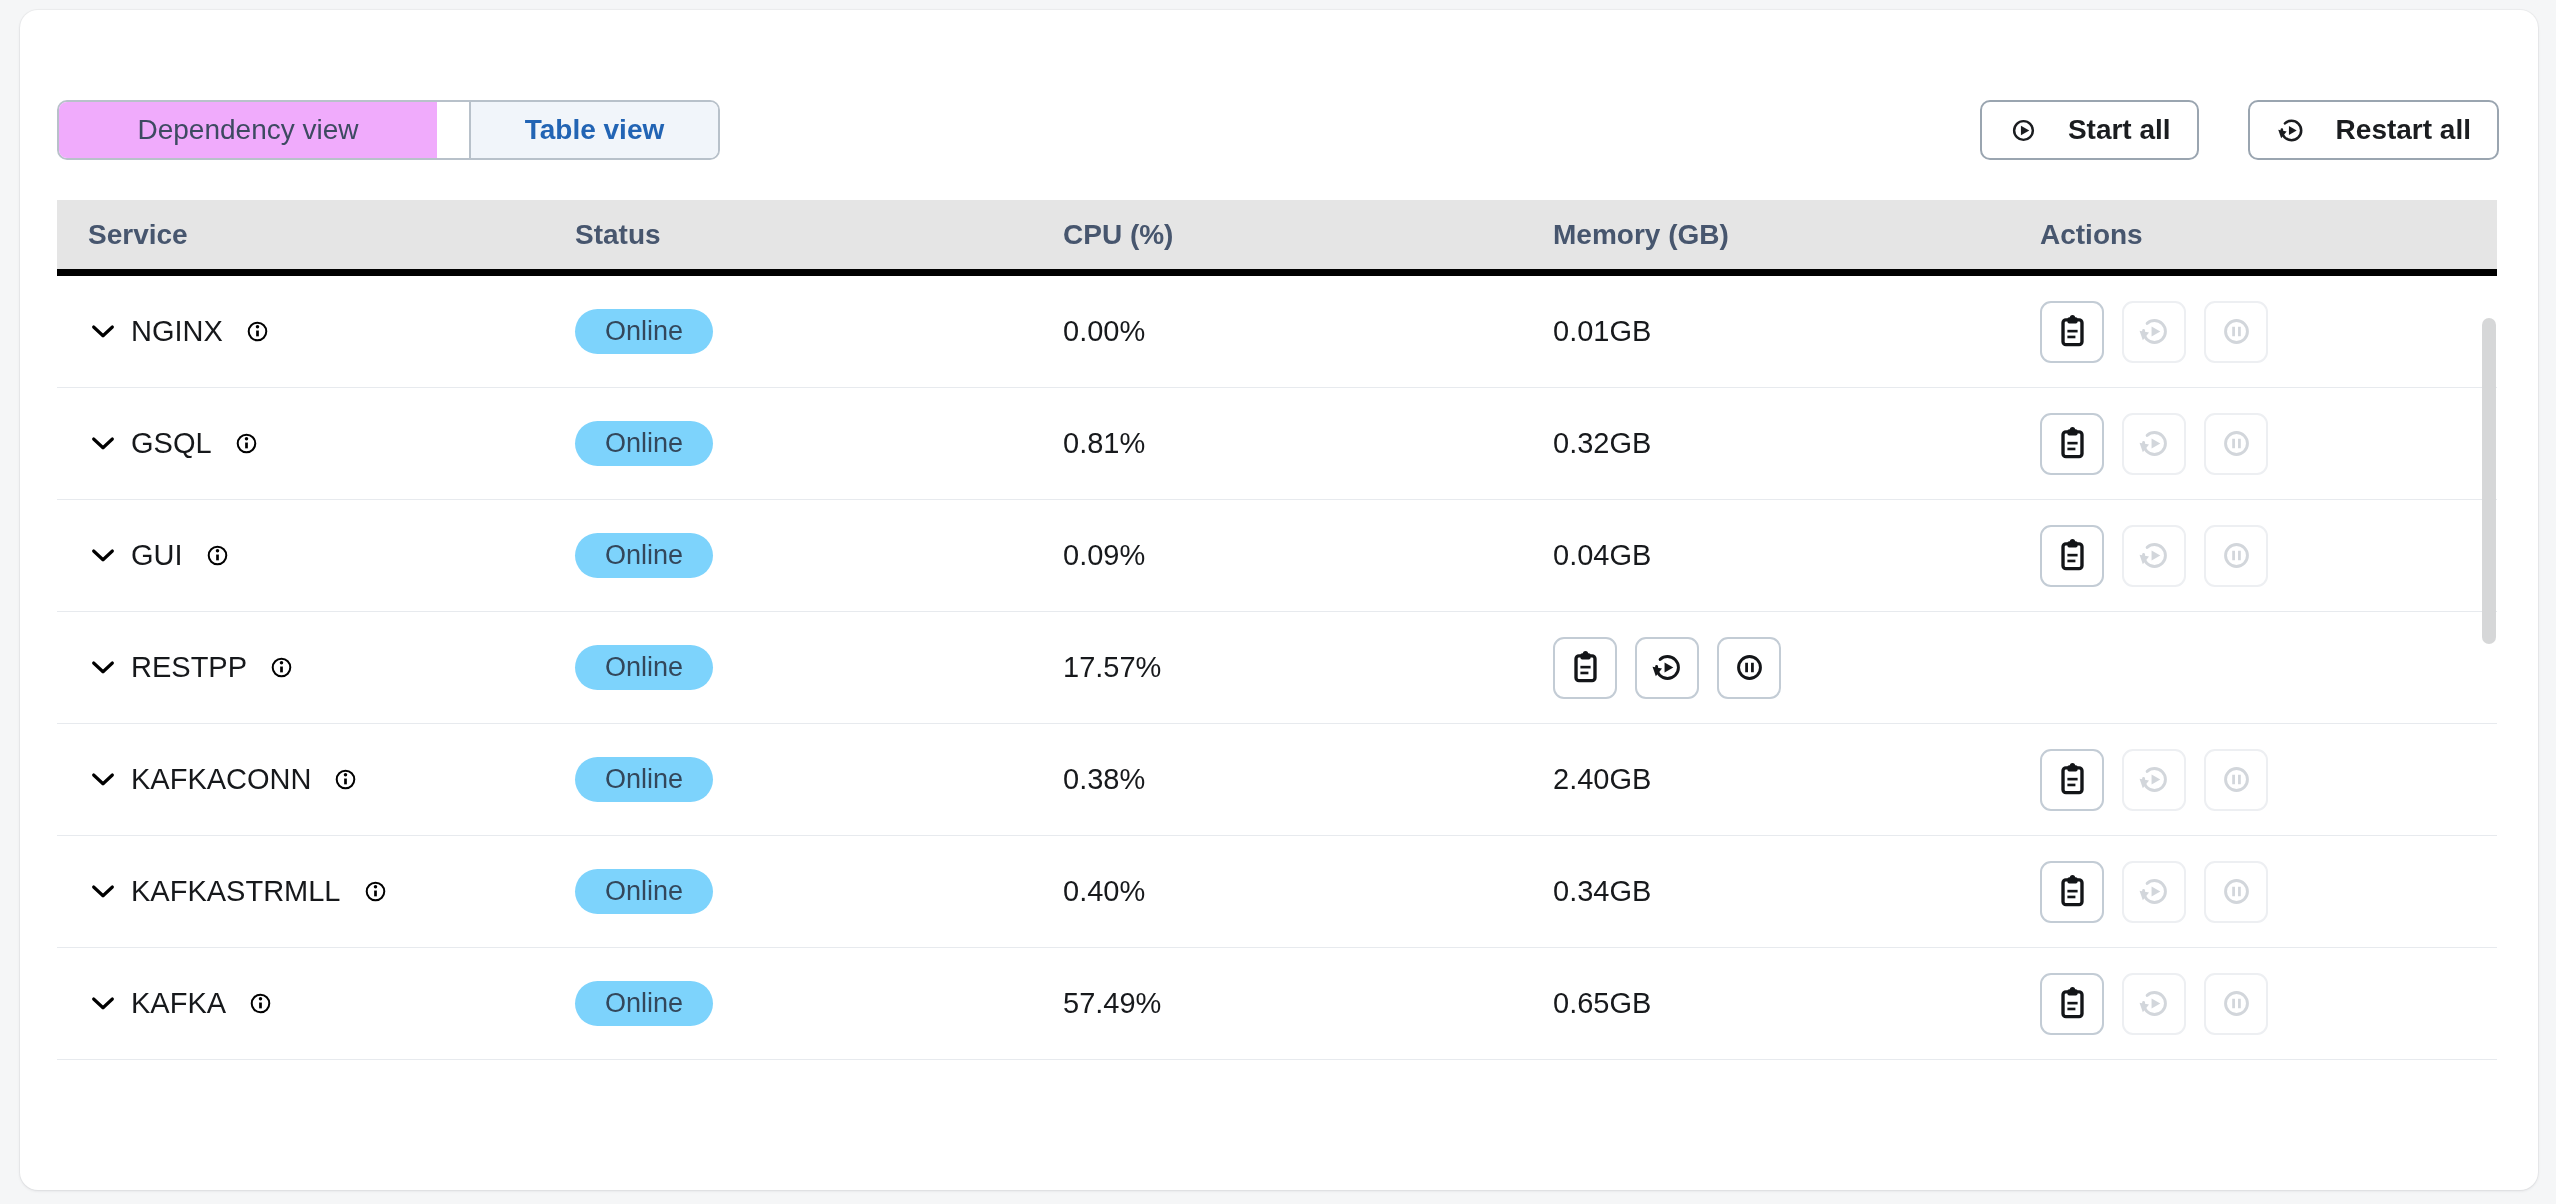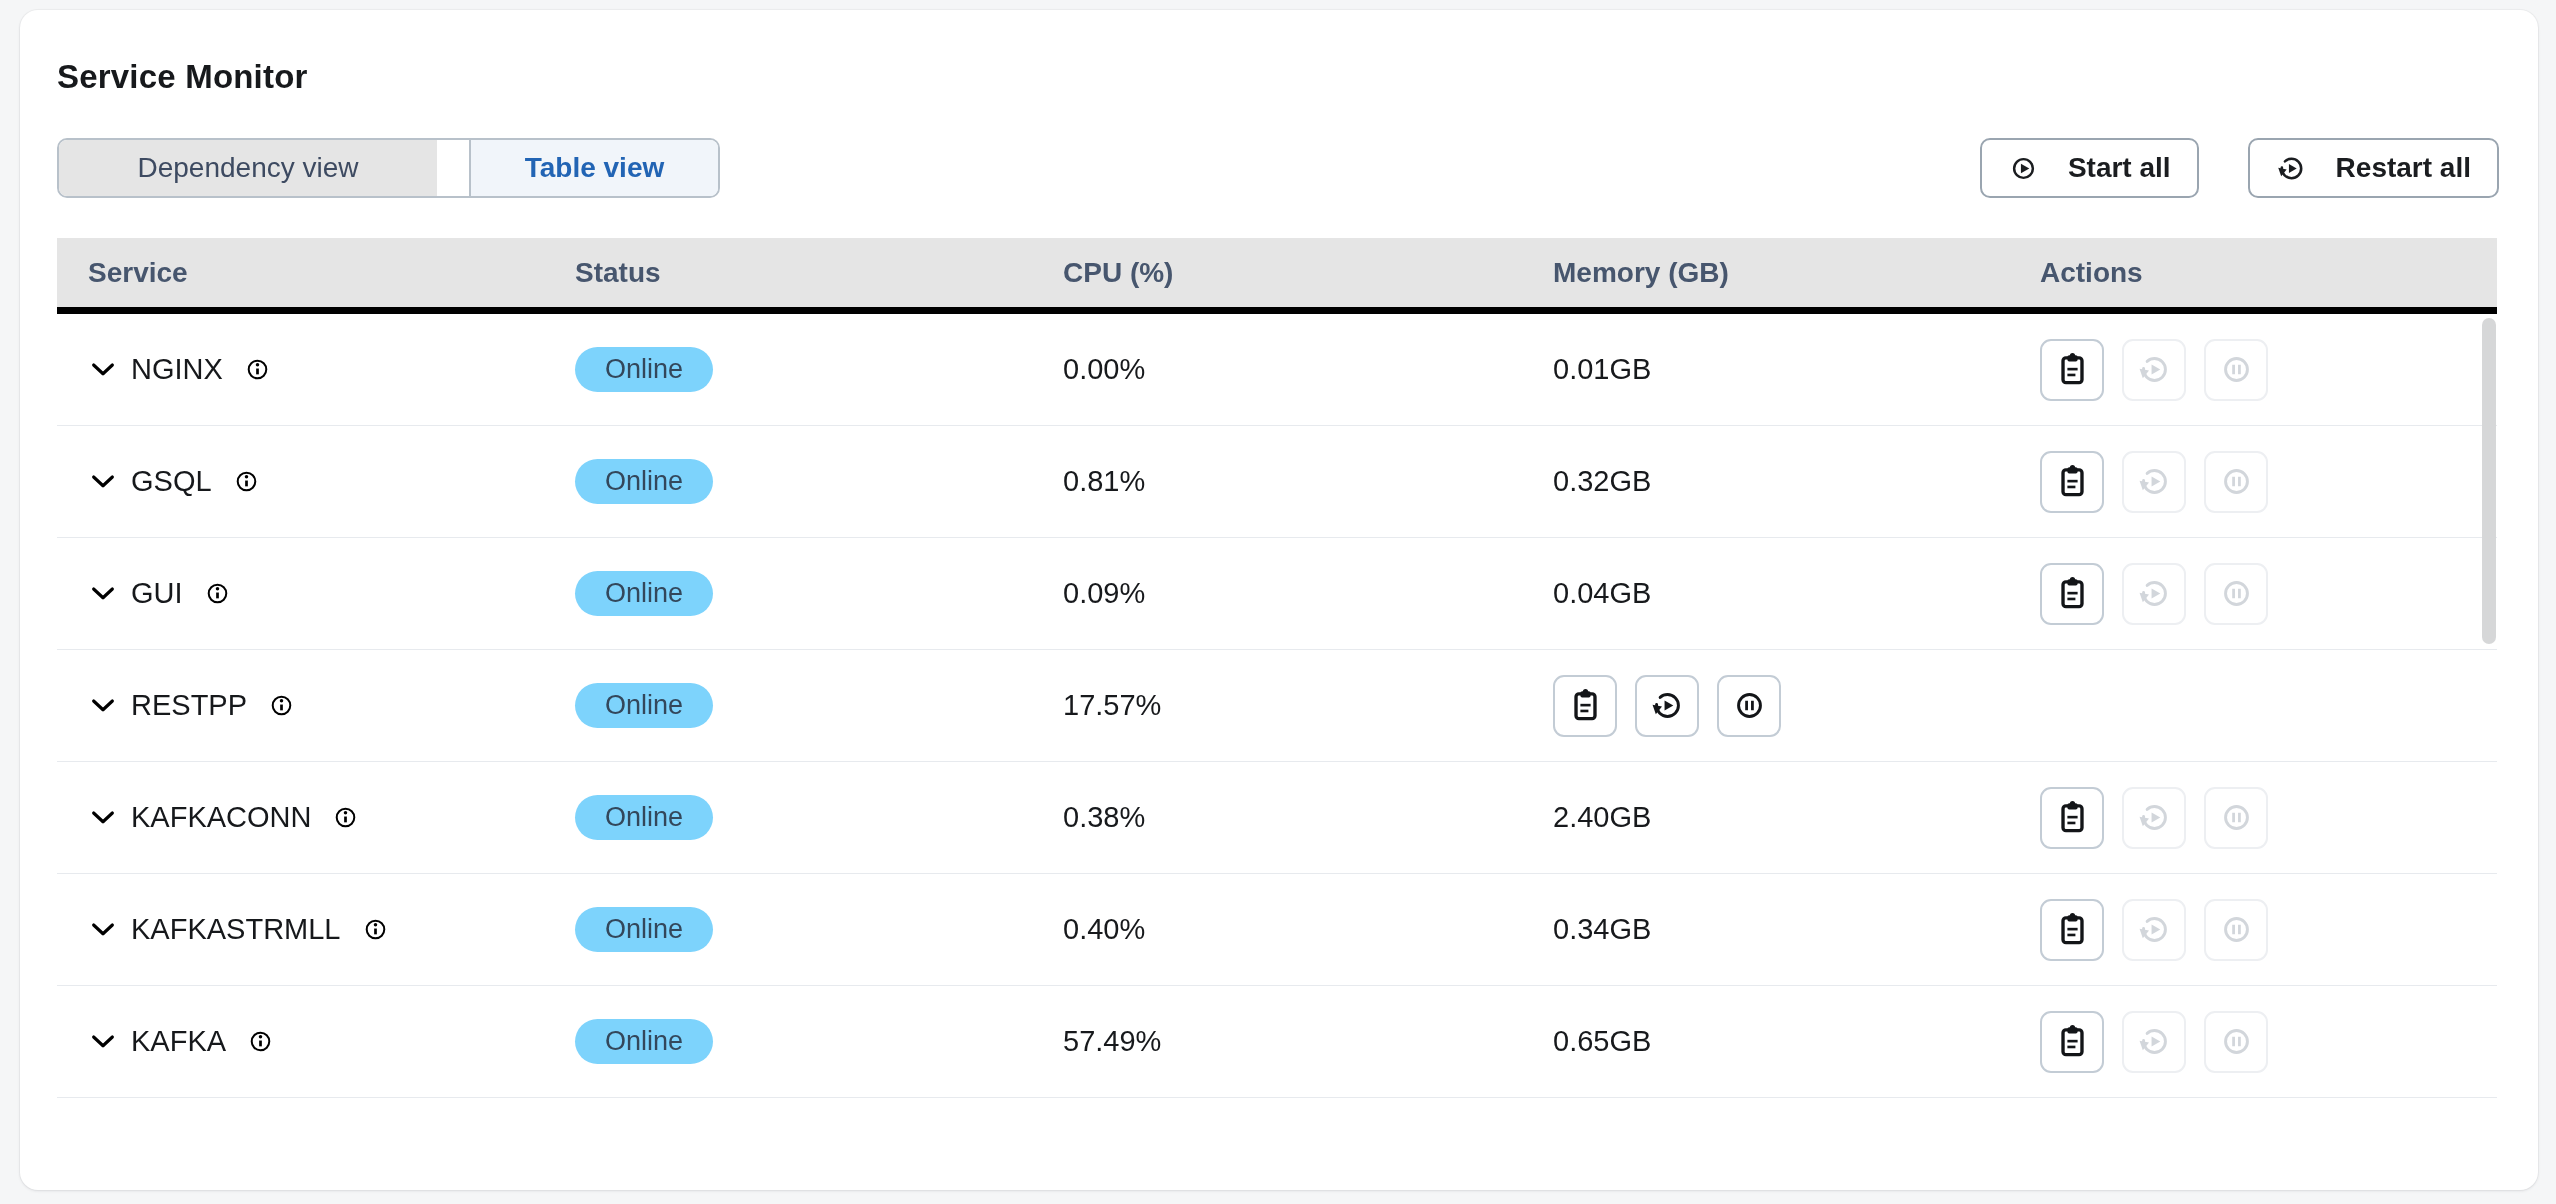--- a/index.html
+++ b/index.html
@@ -9,21 +9,21 @@
   .card { position:absolute; left:20px; top:10px; width:2518px; height:1180px;
     background:#ffffff; border-radius:18px; box-shadow:0 1px 3px rgba(16,24,40,.10), 0 0 0 1px rgba(16,24,40,.03);
     padding:48px 39px 0 37px; }
 
   .page-title { font-size:33px; font-weight:700; color:#17191c; letter-spacing:.2px; }
 
   .controls-row { margin-top:42px; display:flex; justify-content:space-between; align-items:center; height:60px; }
 
   .tab-group { display:flex; height:60px; width:663px; border:2px solid #b8c1ca; border-radius:10px; overflow:hidden; background:#fff; }
   .tab { display:flex; align-items:center; justify-content:center; font-size:28px; cursor:pointer; }
-  .tab.inactive { width:378px; color:#3d4a61; font-weight:500; background:#e5e5e5; }
+  .tab.inactive { width:378px; color:#3d4a61; font-weight:500; background:#f0abfc; }
   .tab.active { flex:1; color:#2264b4; font-weight:700; background:#f1f5fa; border-left:2px solid #b8c1ca;margin-left:32px; }
 
   .toolbar { display:flex; gap:49px; }
   .btn { display:flex; align-items:center; gap:29px; height:60px; padding:0 26px;
     background:#fff; border:2px solid #9aa5b0; border-radius:10px;
     font-size:28px; font-weight:700; color:#1b1d20; cursor:pointer; }
   .btn svg { width:31px; height:31px; }
 
   .table { margin-top:40px; width:2440px; }
   .thead { display:grid; grid-template-columns:487px 488px 490px 487px 488px; height:76px;
@@ -86,21 +86,20 @@
     <g id="ic-info">
       <circle cx="24" cy="24" r="13.6" fill="none" stroke="currentColor" stroke-width="3.1"></circle>
       <circle cx="24" cy="16.8" r="2.7" fill="currentColor"></circle>
       <line x1="24" y1="22.5" x2="24" y2="31.5" stroke="currentColor" stroke-width="4.2"></line>
     </g>
   </defs>
 </svg>
 
 <div class="card">
 
-  <div class="page-title">Service Monitor</div>
 
   <div class="controls-row">
     <div class="tab-group">
       <div class="tab inactive">
         <span>Dependency view</span>
       </div>
       <div class="tab active">
         <span>Table view</span>
       </div>
     </div>

